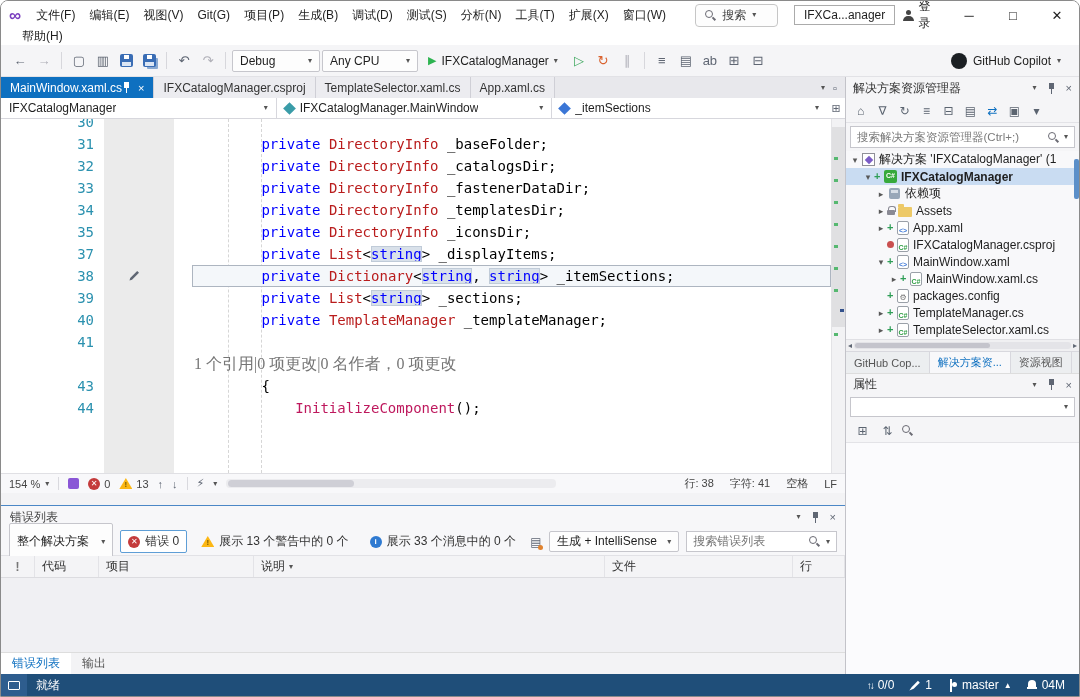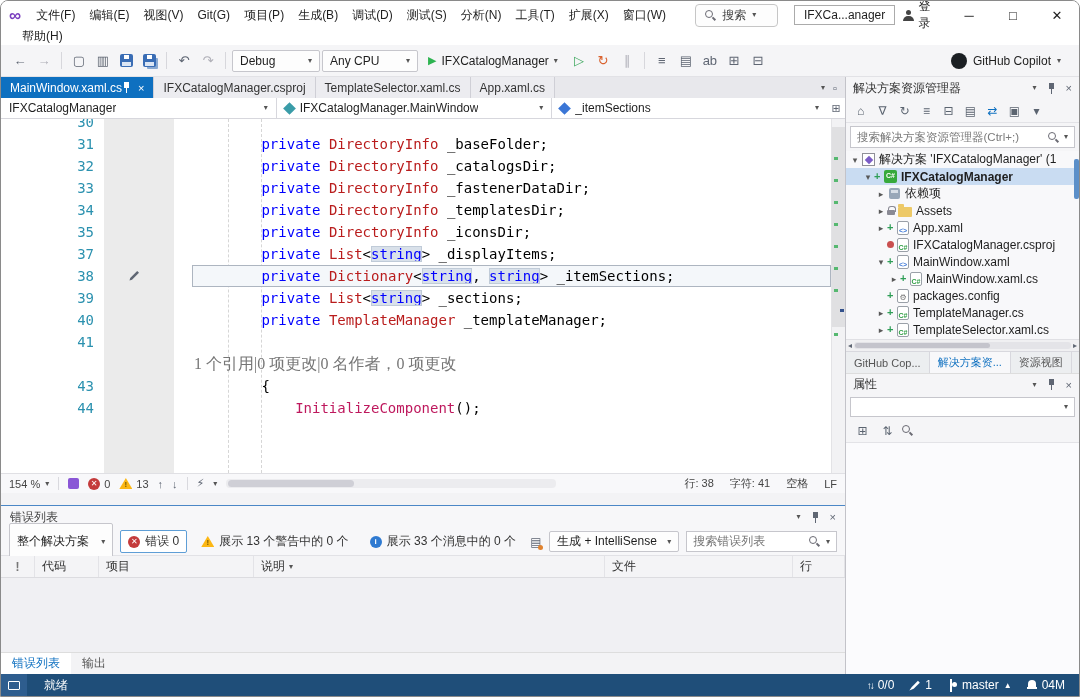--- a/index.html
+++ b/index.html
@@ -167,21 +167,21 @@
   .phead{height:22px;display:flex;align-items:center;padding:0 7px;color:#333;border-top:1px solid #ddd}
   .pcombo{margin:2px 4px;height:20px;border:1px solid #c6c6cc;background:#fff;display:flex;align-items:center;padding:0 6px}
   .pcombo .caret{margin-left:auto}
   .ptools{height:24px;display:flex;gap:4px;align-items:center;padding:0 6px;border-bottom:1px solid #e3e3e7}
   .pbody{flex:1;background:#fbfbfd}
 
   
   .statusbar{height:22px;background:#1f4e79;color:#fff;display:flex;align-items:center;font-size:12px}
   .sb-appicon{width:26px;height:22px;background:#2e5d8e;display:flex;align-items:center;justify-content:center;flex:none}
   .sb-appicon i{display:block;width:12px;height:9px;border:1.5px solid #fff;border-radius:1px}
-  .sb-left{display:flex;align-items:center;gap:17px}
+  .sb-left{display:flex;align-items:center;gap:9px}
   .sb-right{margin-left:auto;display:flex;gap:15px;align-items:center;padding-right:14px}
   .sb-item{display:flex;align-items:center;gap:5px}
   .updown{letter-spacing:-2px;font-size:10px}
   .pencil{width:11px;height:11px;background:#fff;clip-path:polygon(0 100%,22% 68%,78% 12%,95% 29%,39% 85%)}
   .branch-ic{width:10px;height:13px;position:relative}
   .branch-ic::before{content:"";position:absolute;left:3px;top:0;width:2px;height:13px;background:#fff}
   .branch-ic::after{content:"";position:absolute;right:0;top:3px;width:5px;height:5px;border-radius:50%;background:#fff}
   .bell{width:10px;height:10px;position:relative}
   .bell::before{content:"";position:absolute;left:1px;top:0;width:8px;height:7px;background:#fff;border-radius:4px 4px 0 0}
   .bell::after{content:"";position:absolute;left:0;top:7px;width:10px;height:2px;background:#fff}

